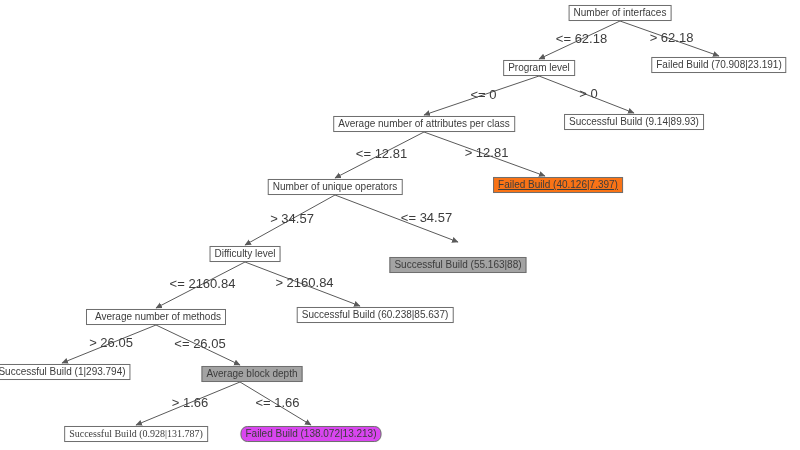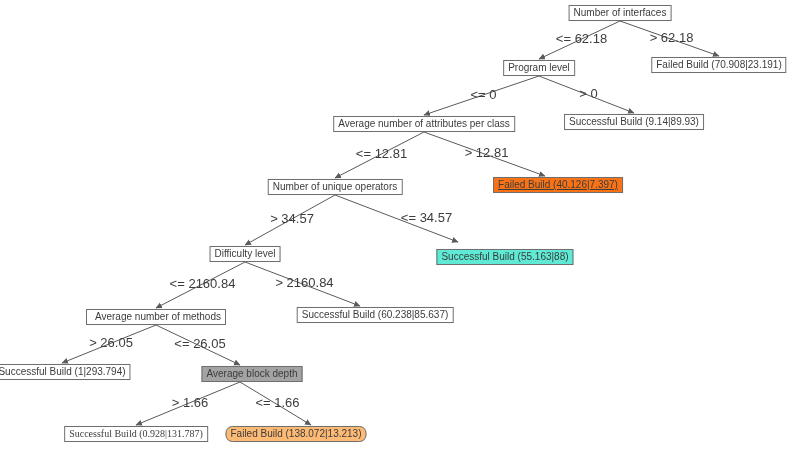--- a/index.html
+++ b/index.html
@@ -71,28 +71,28 @@
       <line x1="240" y1="382" x2="311" y2="425" stroke="#5a5a5a" stroke-width="1" marker-end="url(#arrowhead)"></line>
     </svg>
   <div id="nodes">
       <div class="node" style="left: 620px; top: 13px; border-color: rgb(111, 111, 111); background: rgb(255, 255, 255); color: rgb(60, 60, 60);">Number of interfaces</div>
       <div class="node" style="left: 719px; top: 65px; border-color: rgb(111, 111, 111); background: rgb(255, 255, 255); color: rgb(60, 60, 60);">Failed Build (70.908|23.191)</div>
       <div class="node" style="left: 539px; top: 68px; border-color: rgb(111, 111, 111); background: rgb(255, 255, 255); color: rgb(60, 60, 60);">Program level</div>
       <div class="node" style="left: 634px; top: 122px; border-color: rgb(111, 111, 111); background: rgb(255, 255, 255); color: rgb(60, 60, 60);">Successful Build (9.14|89.93)</div>
       <div class="node" style="left: 424px; top: 124px; border-color: rgb(111, 111, 111); background: rgb(255, 255, 255); color: rgb(60, 60, 60);">Average number of attributes per class</div>
       <div class="node" style="left: 558px; top: 185px; border-color: rgb(111, 111, 111); background: #f97316; color: rgb(60, 60, 60); text-decoration: underline;">Failed Build (40.126|7.397)</div>
       <div class="node" style="left: 335px; top: 187px; border-color: rgb(111, 111, 111); background: rgb(255, 255, 255); color: rgb(60, 60, 60);">Number of unique operators</div>
-      <div class="node" style="left: 458px; top: 257px; border-color: rgb(111, 111, 111); background: #5eead4; color: rgb(60, 60, 60); margin-left: 47px;">Successful Build (55.163|88)</div>
+      <div class="node" style="left: 458px; top: 265px; border-color: rgb(111, 111, 111); background: #a3a3a3; color: rgb(60, 60, 60);">Successful Build (55.163|88)</div>
       <div class="node" style="left: 245px; top: 254px; border-color: rgb(111, 111, 111); background: rgb(255, 255, 255); color: rgb(60, 60, 60);">Difficulty level</div>
       <div class="node" style="left: 339px; top: 315px; border-color: rgb(111, 111, 111); background: rgb(255, 255, 255); color: rgb(60, 60, 60); margin-left: 36px;">Successful Build (60.238|85.637)</div>
       <div class="node" style="left: 156px; top: 317px; border-color: rgb(111, 111, 111); background: rgb(255, 255, 255); color: rgb(60, 60, 60); padding-left: 8px;">Average number of methods</div>
       <div class="node" style="left: 62px; top: 372px; border-color: rgb(111, 111, 111); background: rgb(255, 255, 255); color: rgb(60, 60, 60);">Successful Build (1|293.794)</div>
       <div class="node" style="left: 252px; top: 374px; border-color: rgb(111, 111, 111); background: #a3a3a3; color: rgb(60, 60, 60);">Average block depth</div>
       <div class="node" style="left: 136px; top: 434px; border-color: rgb(111, 111, 111); background: rgb(255, 255, 255); color: rgb(60, 60, 60); font-family: Liberation Serif, serif;">Successful Build (0.928|131.787)</div>
-      <div class="node" style="left: 296px; top: 434px; border-color: rgb(111, 111, 111); background: #fdba74; color: rgb(60, 60, 60); border-radius: 7px;">Failed Build (138.072|13.213)</div>
+      <div class="node" style="left: 311px; top: 434px; border-color: rgb(111, 111, 111); background: #d946ef; color: rgb(60, 60, 60); border-radius: 7px;">Failed Build (138.072|13.213)</div>
       <div class="edge-label" style="left: 581.5px; top: 39px; color: rgb(60, 60, 60);">&lt;= 62.18</div>
       <div class="edge-label" style="left: 671.5px; top: 37.5px; color: rgb(60, 60, 60);">&gt; 62.18</div>
       <div class="edge-label" style="left: 483.5px; top: 94.5px; color: rgb(60, 60, 60);">&lt;= 0</div>
       <div class="edge-label" style="left: 588.5px; top: 93.5px; color: rgb(60, 60, 60);">&gt; 0</div>
       <div class="edge-label" style="left: 381.5px; top: 154px; color: rgb(60, 60, 60);">&lt;= 12.81</div>
       <div class="edge-label" style="left: 486.5px; top: 153px; color: rgb(60, 60, 60);">&gt; 12.81</div>
       <div class="edge-label" style="left: 292px; top: 219px; color: rgb(60, 60, 60); text-align: center;">&gt; 34.57</div>
       <div class="edge-label" style="left: 398.5px; top: 217.5px; color: rgb(60, 60, 60); margin-left: 28px;">&lt;= 34.57</div>
       <div class="edge-label" style="left: 202.5px; top: 284px; color: rgb(60, 60, 60);">&lt;= 2160.84</div>
       <div class="edge-label" style="left: 304.5px; top: 283px; color: rgb(60, 60, 60);">&gt; 2160.84</div>

